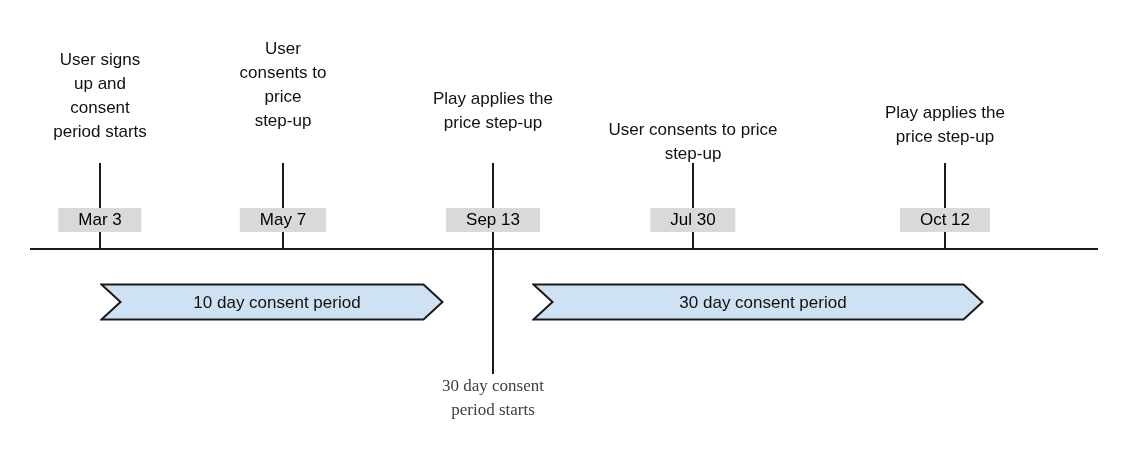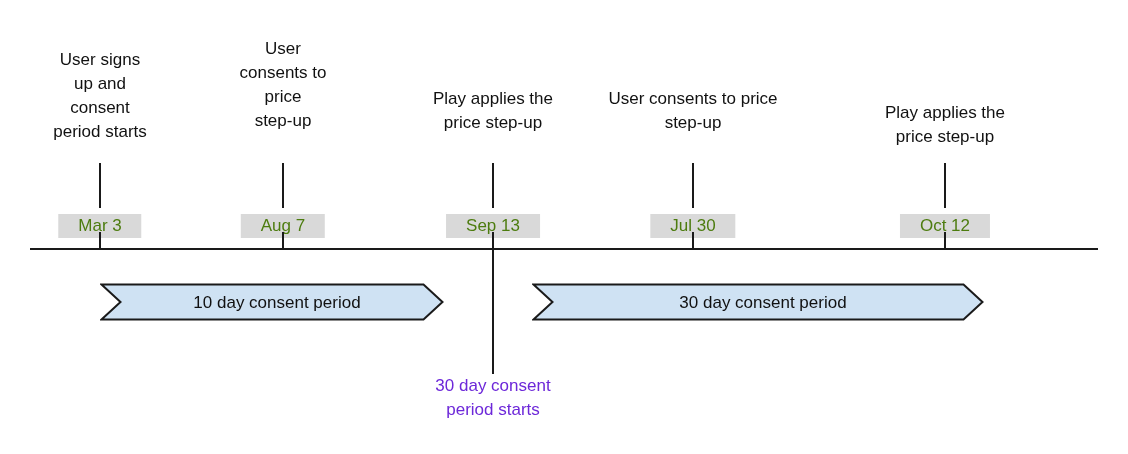--- a/index.html
+++ b/index.html
@@ -44,22 +44,21 @@
   .event-date {
     position: absolute;
     left: 0;
     top: 208px;
     transform: translateX(-50%);
     background: #d9d9d9;
     padding: 0 20px;
     font-size: 17px;
     line-height: 24px;
     white-space: nowrap;
-    color: #4d7c0f;
-    margin-top: 6px;
+    color: #000000;
   }
   .event-line-lower {
     position: absolute;
     left: -1px;
     top: 232px;
     width: 2px;
     height: 17px;
     background: #1a1a1a;
   }
   .axis {
@@ -81,21 +80,22 @@
   .note {
     position: absolute;
     left: 493px;
     top: 374px;
     width: 180px;
     transform: translateX(-50%);
     text-align: center;
     white-space: pre-line;
     font-size: 17px;
     line-height: 24px;
-    color: #6d28d9;
+    color: #404040;
+    font-family: Liberation Serif, serif;
   }
   .banner {
     position: absolute;
     top: 283px;
   }
   .banner-shape {
     fill: #cfe2f3;
     stroke: #1a1a1a;
     stroke-width: 2;
     stroke-linejoin: miter;
@@ -121,34 +121,34 @@
     <div class="event-date">Mar 3</div>
     <div class="event-line-lower"></div>
   </div>
 
   <div class="event" style="left:283px">
     <div class="event-label" style="bottom:321px; width:130px">User
 consents to
 price
 step-up</div>
     <div class="event-line-upper"></div>
-    <div class="event-date">Aug 7</div>
+    <div class="event-date">May 7</div>
     <div class="event-line-lower"></div>
   </div>
 
   <div class="event" style="left:493px">
     <div class="event-label" style="bottom:319px; width:170px">Play applies the
 price step-up</div>
     <div class="event-line-upper"></div>
     <div class="event-date">Sep 13</div>
     <div class="event-line-lower"></div>
   </div>
 
   <div class="event" style="left:693px">
-    <div class="event-label" style="bottom:319px; width:230px">User consents to price
+    <div class="event-label" style="bottom:288px; width:230px">User consents to price
 step-up</div>
     <div class="event-line-upper"></div>
     <div class="event-date">Jul 30</div>
     <div class="event-line-lower"></div>
   </div>
 
   <div class="event" style="left:945px">
     <div class="event-label" style="bottom:305px; width:170px">Play applies the
 price step-up</div>
     <div class="event-line-upper"></div>

